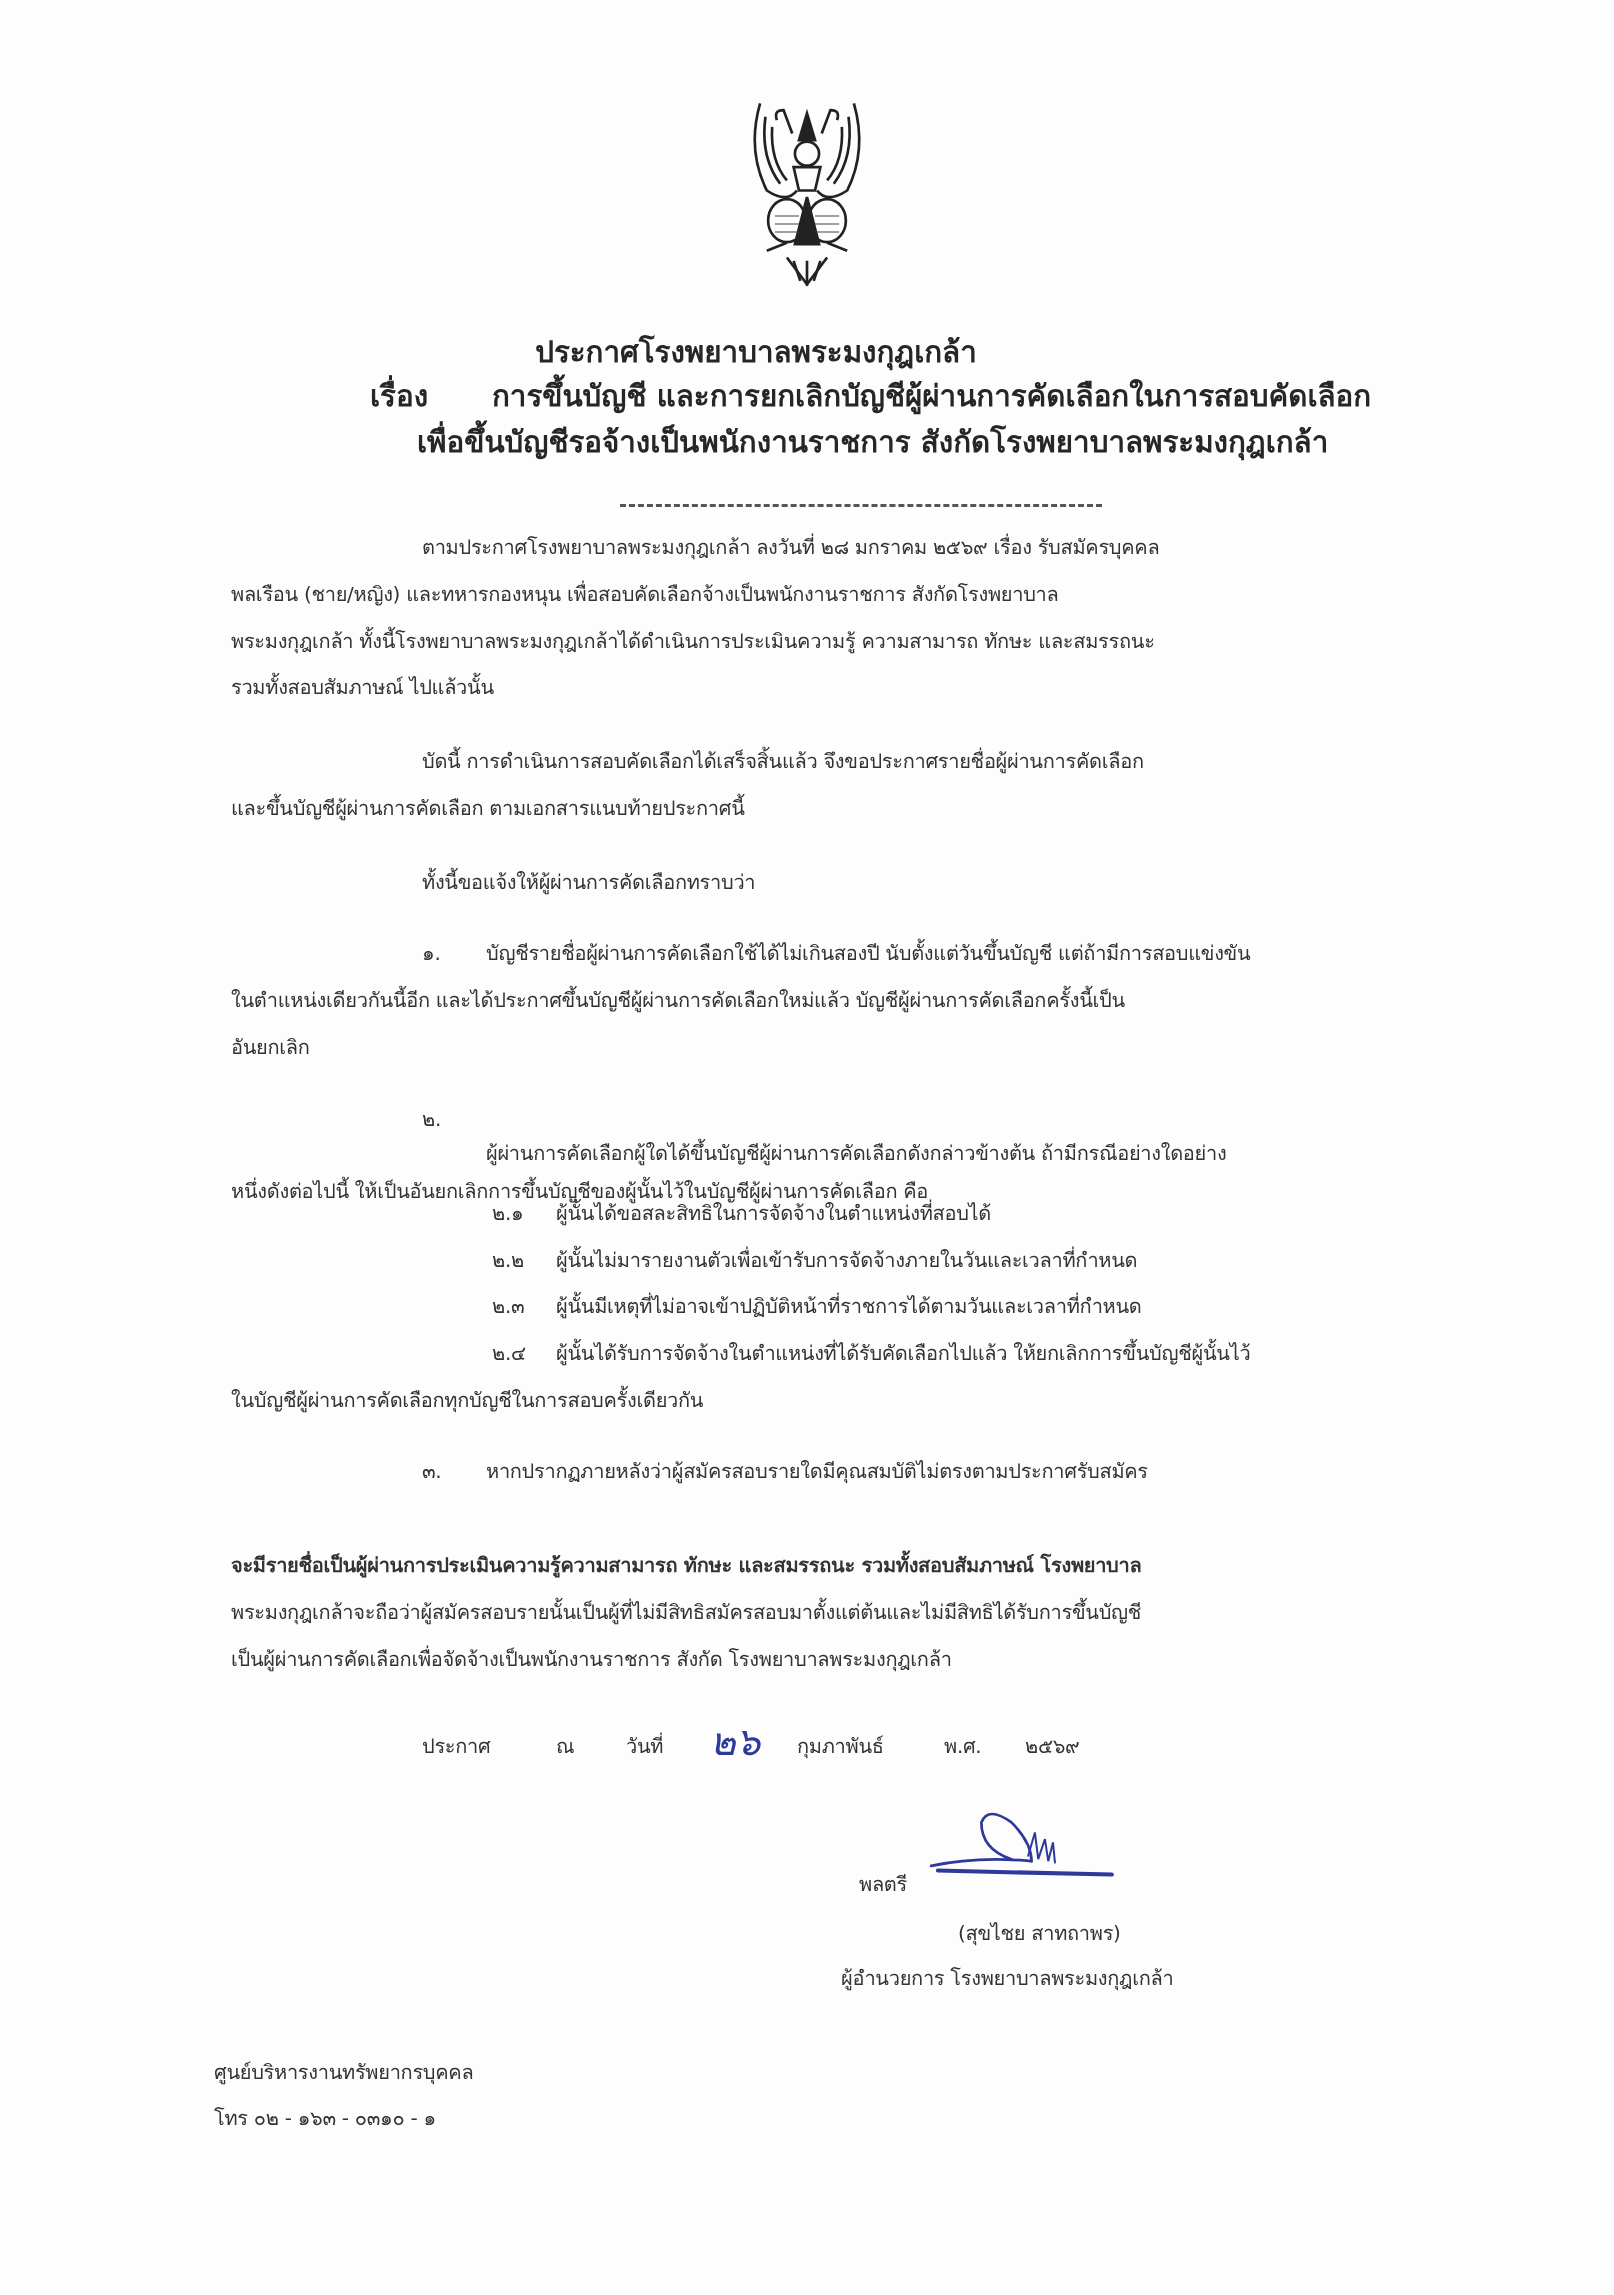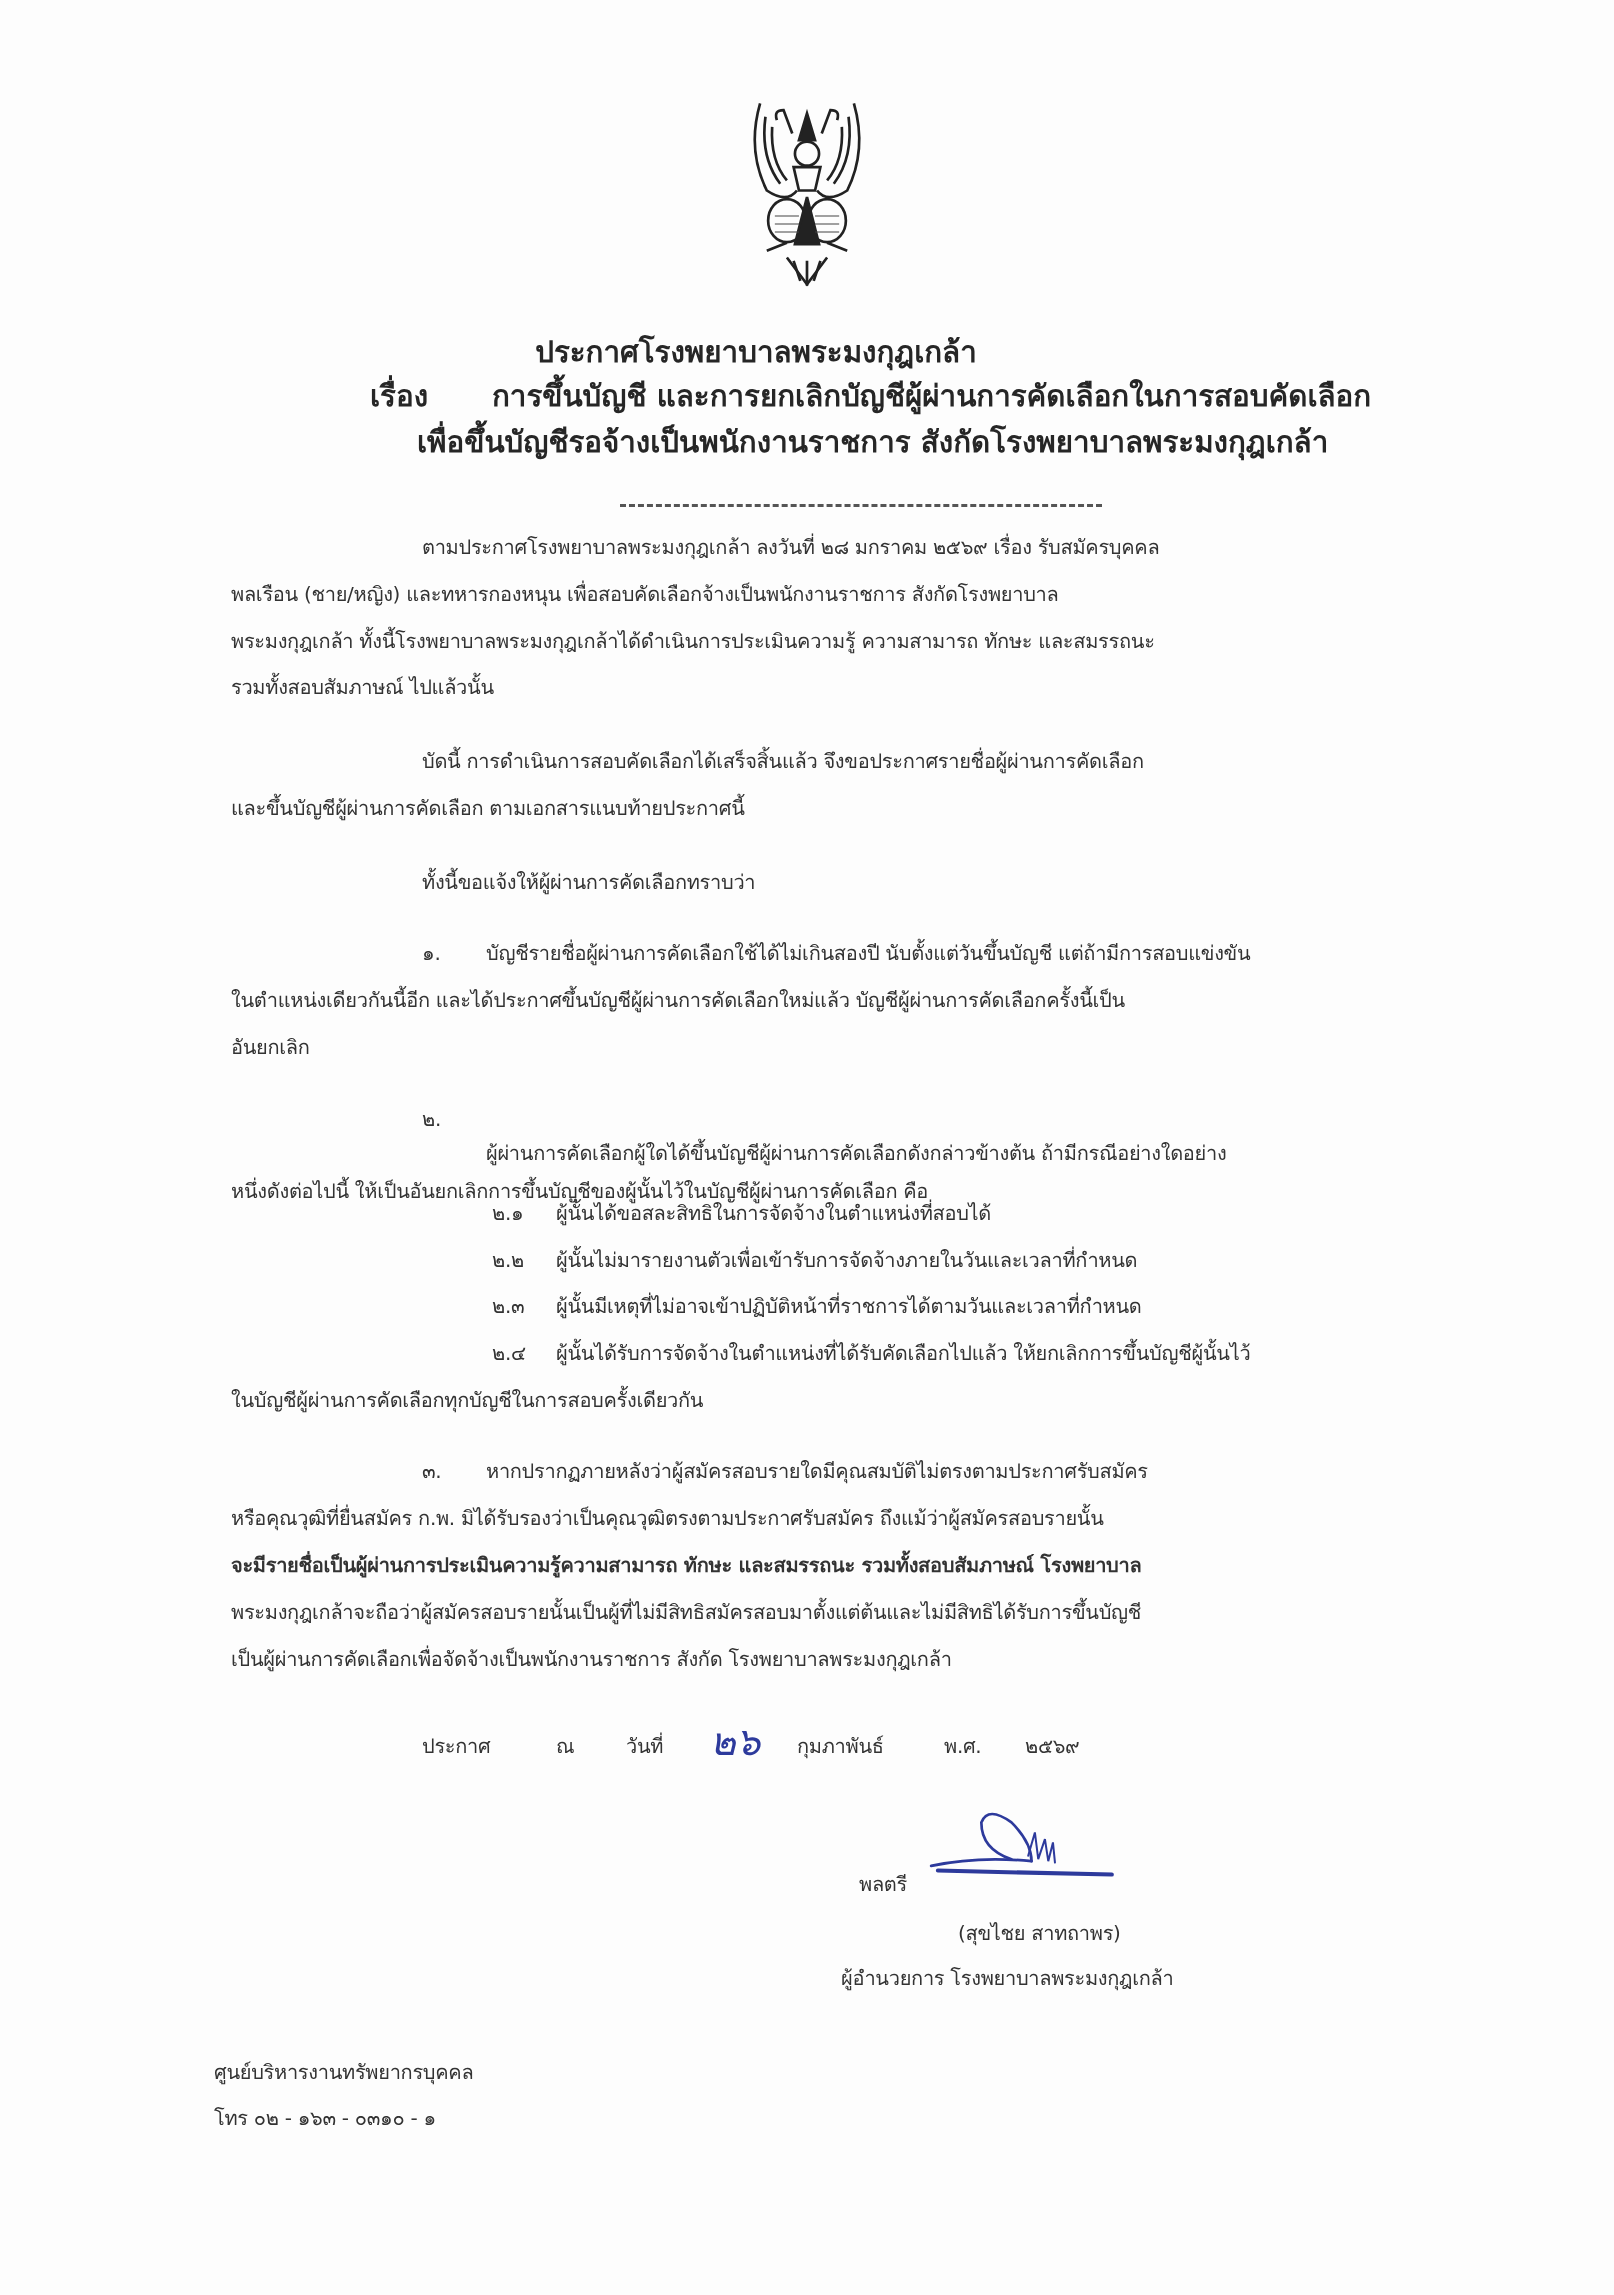--- a/index.html
+++ b/index.html
@@ -74,21 +74,20 @@
   <div class="line" style="top:1241px; left:492px;">๒.๒</div>
   <div class="line" style="top:1241px; left:556px;">ผู้นั้นไม่มารายงานตัวเพื่อเข้ารับการจัดจ้างภายในวันและเวลาที่กำหนด</div>
   <div class="line" style="top:1287px; left:492px;">๒.๓</div>
   <div class="line" style="top:1287px; left:556px;">ผู้นั้นมีเหตุที่ไม่อาจเข้าปฏิบัติหน้าที่ราชการได้ตามวันและเวลาที่กำหนด</div>
   <div class="line" style="top:1334px; left:492px;">๒.๔</div>
   <div class="line" style="top:1334px; left:556px; width:941px;">ผู้นั้นได้รับการจัดจ้างในตำแหน่งที่ได้รับคัดเลือกไปแล้ว ให้ยกเลิกการขึ้นบัญชีผู้นั้นไว้</div>
   <div class="line" style="top:1381px; left:231px;">ในบัญชีผู้ผ่านการคัดเลือกทุกบัญชีในการสอบครั้งเดียวกัน</div>
 
   <div class="line" style="top:1452px; left:422px;">๓.</div>
   <div class="line" style="top:1452px; left:486px; width:1011px;">หากปรากฏภายหลังว่าผู้สมัครสอบรายใดมีคุณสมบัติไม่ตรงตามประกาศรับสมัคร</div>
-  <div class="line" style="top:1499px; left:231px; width:1266px;">หรือคุณวุฒิที่ยื่นสมัคร ก.พ. มิได้รับรองว่าเป็นคุณวุฒิตรงตามประกาศรับสมัคร ถึงแม้ว่าผู้สมัครสอบรายนั้น</div>
   <div class="line" style="top:1546px; left:231px; width:1266px;font-weight:bold;">จะมีรายชื่อเป็นผู้ผ่านการประเมินความรู้ความสามารถ ทักษะ และสมรรถนะ รวมทั้งสอบสัมภาษณ์ โรงพยาบาล</div>
   <div class="line" style="top:1593px; left:231px; width:1266px;">พระมงกุฎเกล้าจะถือว่าผู้สมัครสอบรายนั้นเป็นผู้ที่ไม่มีสิทธิสมัครสอบมาตั้งแต่ต้นและไม่มีสิทธิได้รับการขึ้นบัญชี</div>
   <div class="line" style="top:1640px; left:231px;">เป็นผู้ผ่านการคัดเลือกเพื่อจัดจ้างเป็นพนักงานราชการ สังกัด โรงพยาบาลพระมงกุฎเกล้า</div>
 
   <div class="line" style="top:1727px; left:422px;">ประกาศ</div>
   <div class="line" style="top:1727px; left:556px;">ณ</div>
   <div class="line" style="top:1727px; left:626px;">วันที่</div>
   <div class="line hand" style="top:1723px; left:710px;">๒๖</div>
   <div class="line" style="top:1727px; left:797px;">กุมภาพันธ์</div>
   <div class="line" style="top:1727px; left:944px;">พ.ศ.</div>

